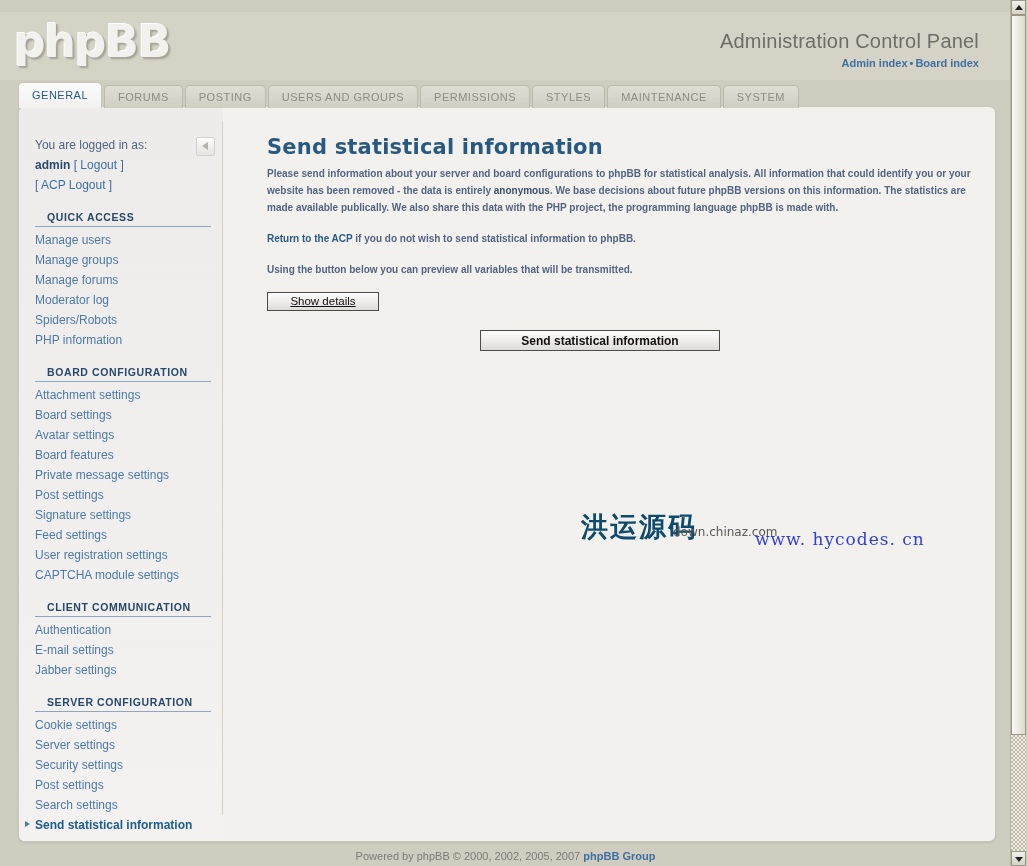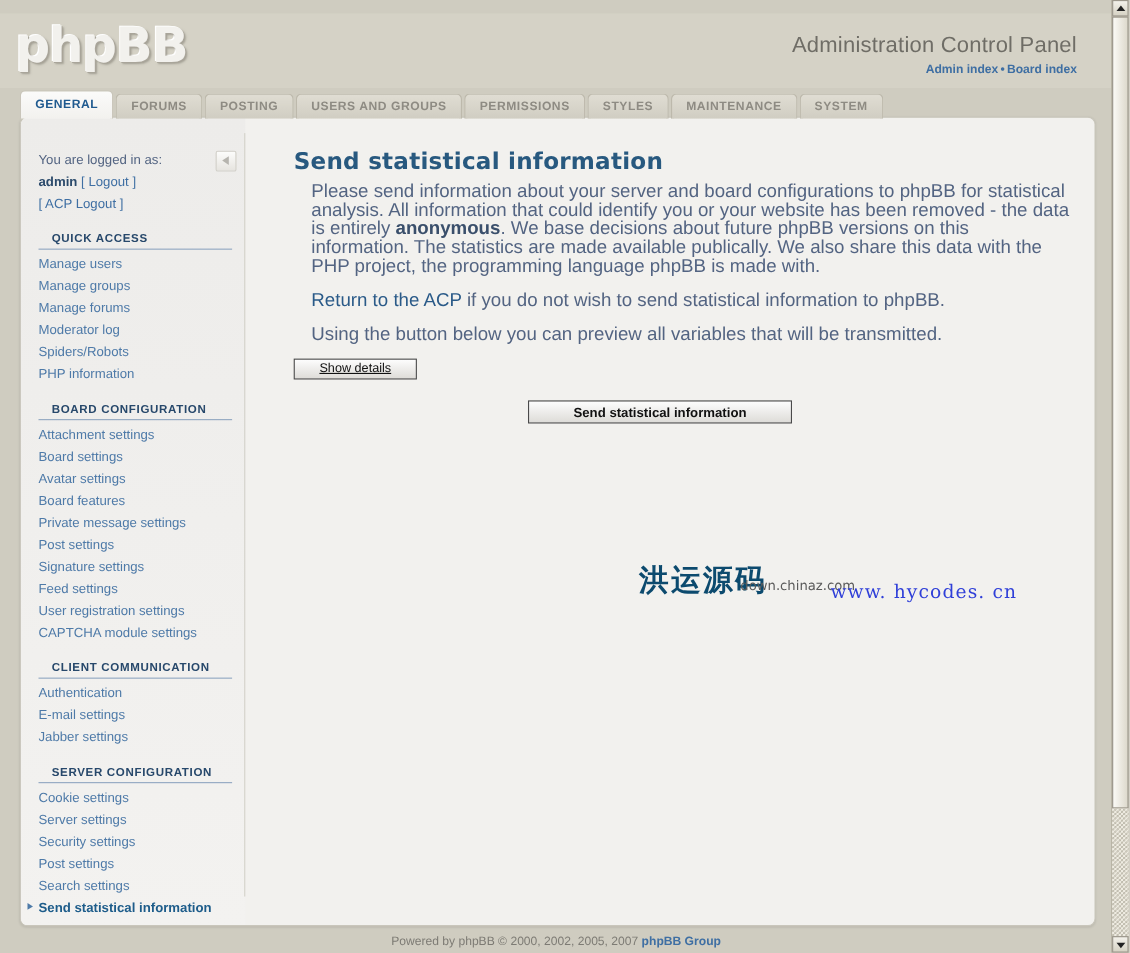--- a/index.html
+++ b/index.html
@@ -134,21 +134,21 @@
     display: flex;
     align-items: flex-end;
     z-index: 5;
   }
   .tab {
     height: 23px;
     line-height: 23px;
     padding: 0 13px;
     margin-right: 2px;
     font-size: 11px;
-    font-weight: bold;
+    font-weight: normal;
     letter-spacing: 0.5px;
     color: #8e8b83;
     background: linear-gradient(#e0ddd3, #d0cdc2);
     border: 1px solid #bdb9ac;
     border-bottom: none;
     border-radius: 5px 5px 0 0;
     box-sizing: border-box;
     white-space: nowrap;
     cursor: pointer;
   }
@@ -268,25 +268,26 @@
   }
   h1 {
     margin: 0 0 6px 0;
     font-family: "DejaVu Sans", sans-serif;
     font-size: 21px;
     font-weight: bold;
     color: #28597f;
     letter-spacing: 0.2px;
   }
   #content p {
-    margin: 0 0 14px 16px;
-    font-size: 17px;
+    margin: 0 0 14px 0;
+    font-size: 10px;
     line-height: 17px;
     color: #536482;
     max-width: 735px;
+    font-weight: bold;
   }
   #content p b { color: #3a4f6b; }
   #content p a { color: #2a5a88; text-decoration: none; }
 
   .btn {
     font-family: "Liberation Sans", sans-serif;
     background: linear-gradient(#fdfdfd, #dedcd8);
     border: 1px solid #4a4a4a;
     color: #111;
     box-sizing: border-box;

